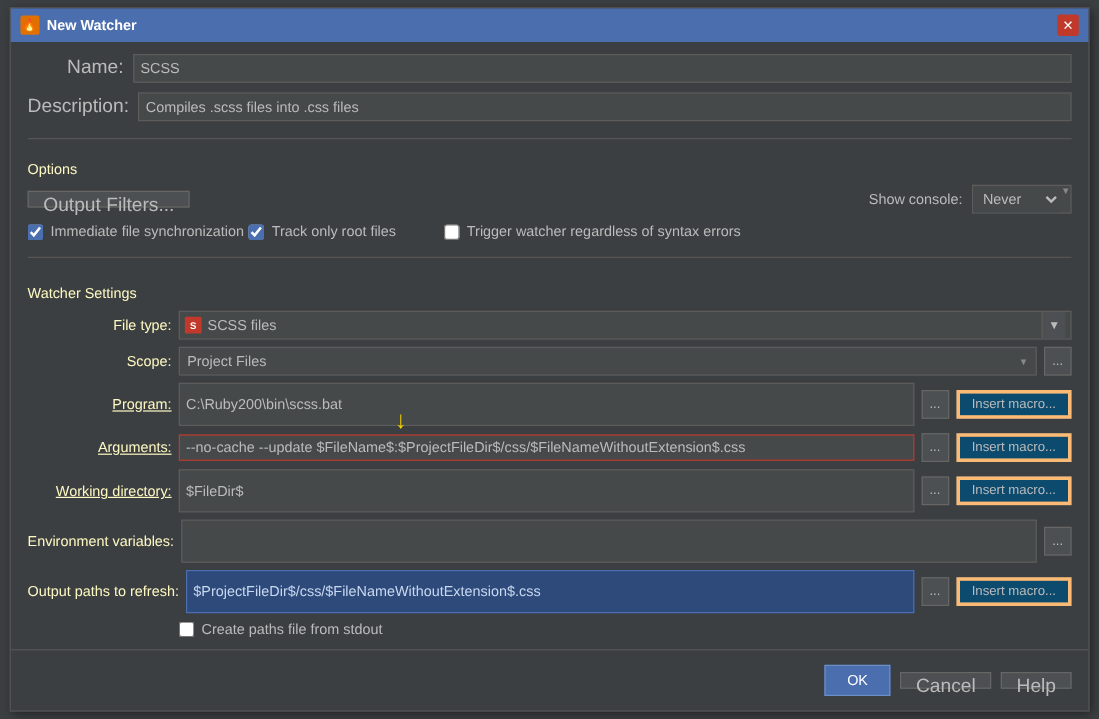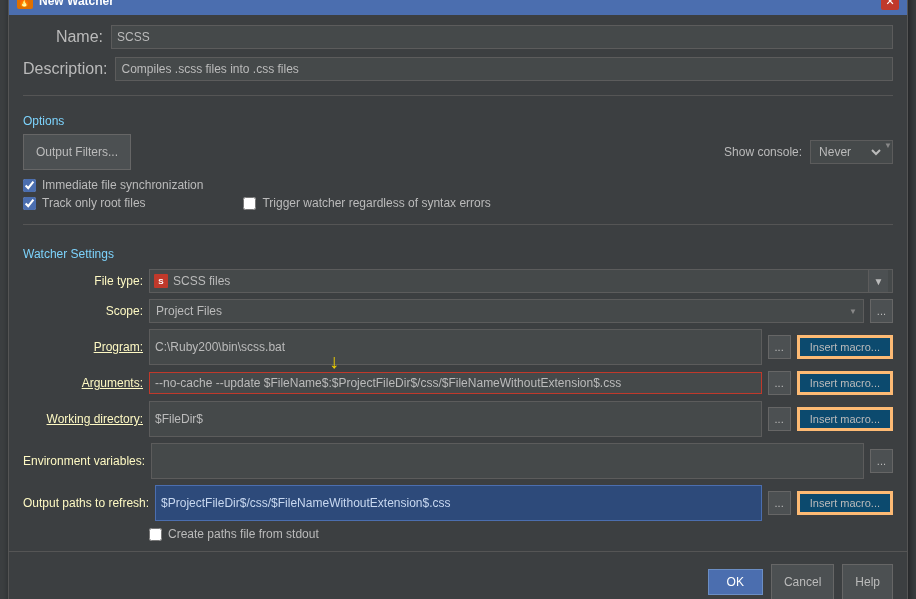--- a/index.html
+++ b/index.html
@@ -87,33 +87,33 @@
       flex: 1;
       background: #45494a;
       border: 1px solid #5c5c5c;
       color: #bbbbbb;
       padding: 3px 5px;
       font-size: 12px;
       height: 24px;
       outline: none;
     }
     .section-label {
-      color: #7dd3fc;
+      color: #fef9c3;
       font-size: 12px;
       margin-top: 4px;
       margin-bottom: 2px;
     }
     .btn {
       background: #4c5052;
       border: 1px solid #666;
       color: #bbbbbb;
       padding: 3px 12px;
-      font-size: 12px;
-      cursor: pointer;
-      height: 36px;
+      font-size: 16px;
+      cursor: pointer;
+      height: 14px;
     }
     .btn-primary {
       background: #4b6eaf;
       border: 1px solid #6b8ec4;
       color: #fff;
       padding: 3px 18px;
       font-size: 12px;
       cursor: pointer;
       height: 26px;
     }
@@ -335,21 +335,21 @@
               <option>Never</option>
               <option>Always</option>
               <option>On error</option>
             </select>
             <span class="arrow-down">▼</span>
           </div>
         </div>
       </div>
 
       <div style="margin-top:8px; display:flex; gap:40px;">
-        <div style="display:flex; flex-direction:column; gap:4px;">
+        <div style="display:flex; flex-direction:row; gap:4px;">
           <div class="checkbox-row">
             <input type="checkbox" checked="" style="">
             <span>Immediate file synchronization</span>
           </div>
           <div class="checkbox-row">
             <input type="checkbox" checked="" style="">
             <span>Track only root files</span>
           </div>
         </div>
         <div style="display:flex; align-items:flex-end;">

